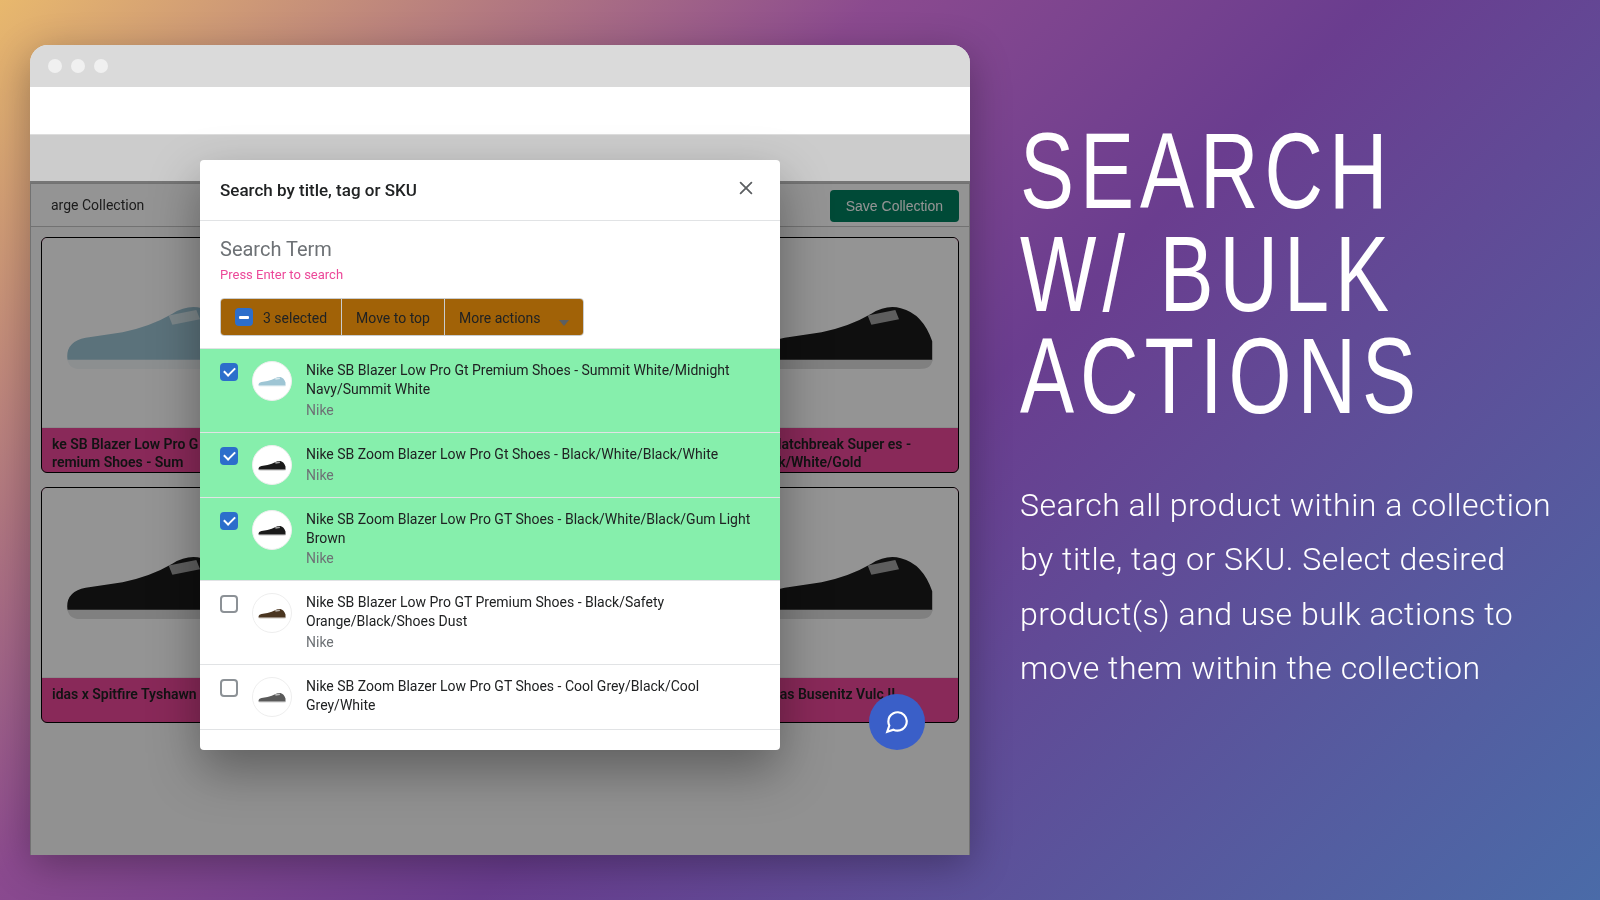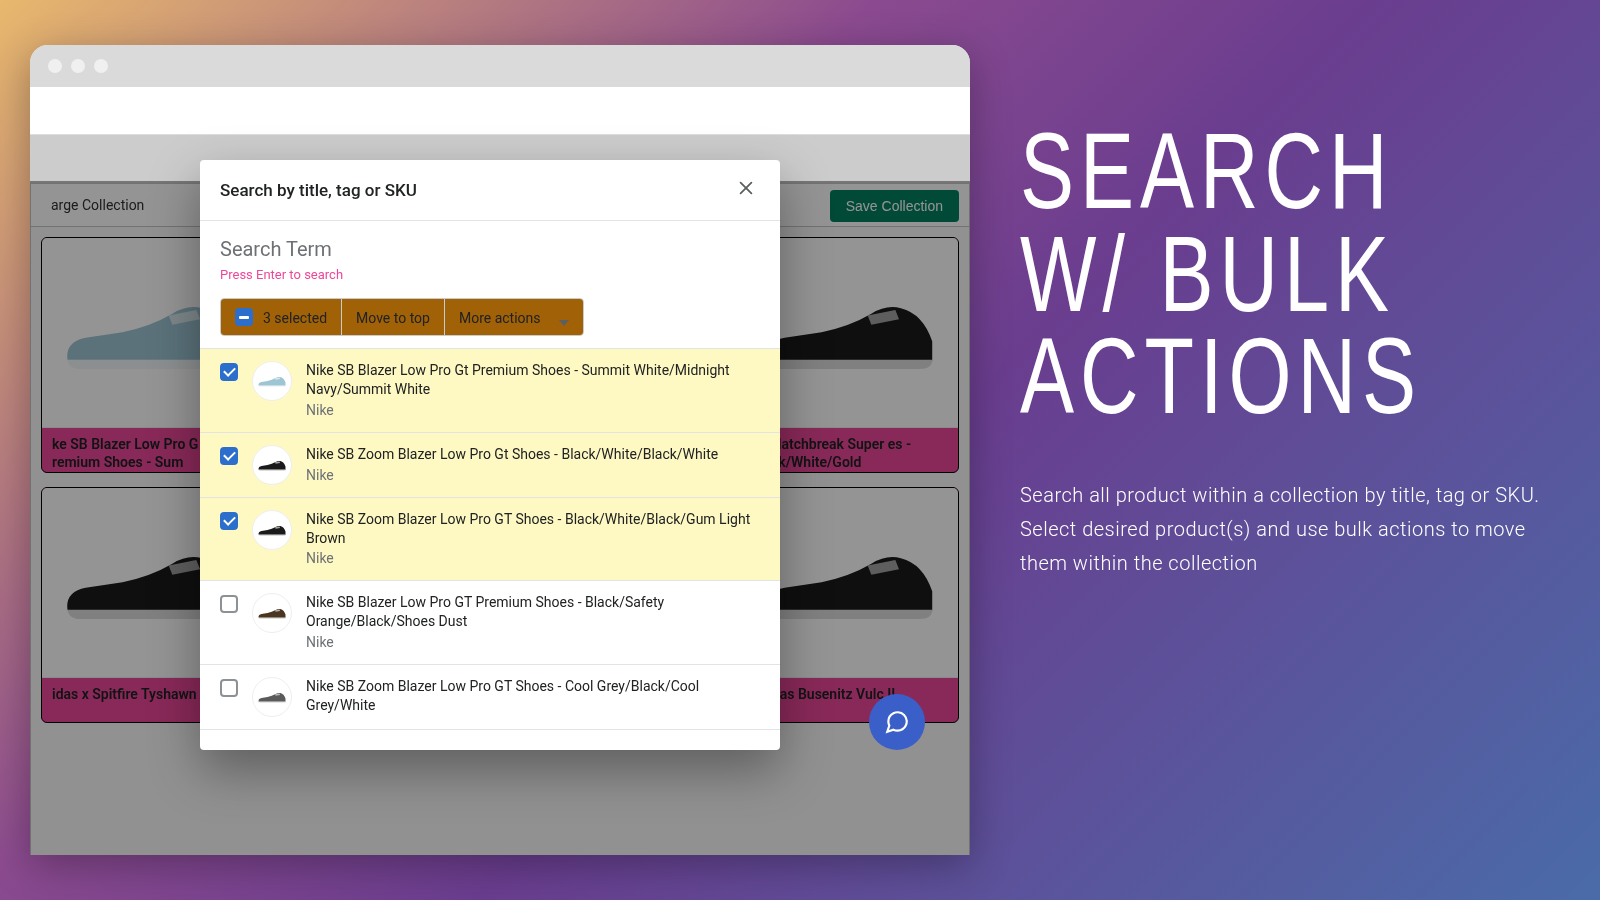--- a/index.html
+++ b/index.html
@@ -23,21 +23,21 @@
   font-size: 108px;
   font-weight: 300;
   letter-spacing: 8px;
   line-height: 0.95;
   font-family: 'Arial Narrow', Arial, sans-serif;
   text-transform: uppercase;
   margin-bottom: 50px;
 }
 .right-panel h1 .stretch { transform: scaleX(0.75); display: inline-block; transform-origin: left; }
 .right-panel p {
-  font-size: 20px;
+  font-size: 32px;
   font-weight: 300;
   line-height: 1.7;
   letter-spacing: 0.5px;
 }
 
 .browser-window {
   position: absolute;
   left: 30px;
   top: 45px;
   width: 940px;
@@ -288,21 +288,21 @@
   overflow-y: auto;
 }
 .result-row {
   display: flex;
   align-items: flex-start;
   gap: 14px;
   padding: 12px 20px;
   border-bottom: 1px solid #e1e3e5;
 }
 .result-row.selected {
-  background: #fef9c3;
+  background: #86efac;
 }
 .row-check {
   width: 18px;
   height: 18px;
   border: 2px solid #8c9196;
   border-radius: 4px;
   flex-shrink: 0;
   margin-top: 2px;
   position: relative;
 }

